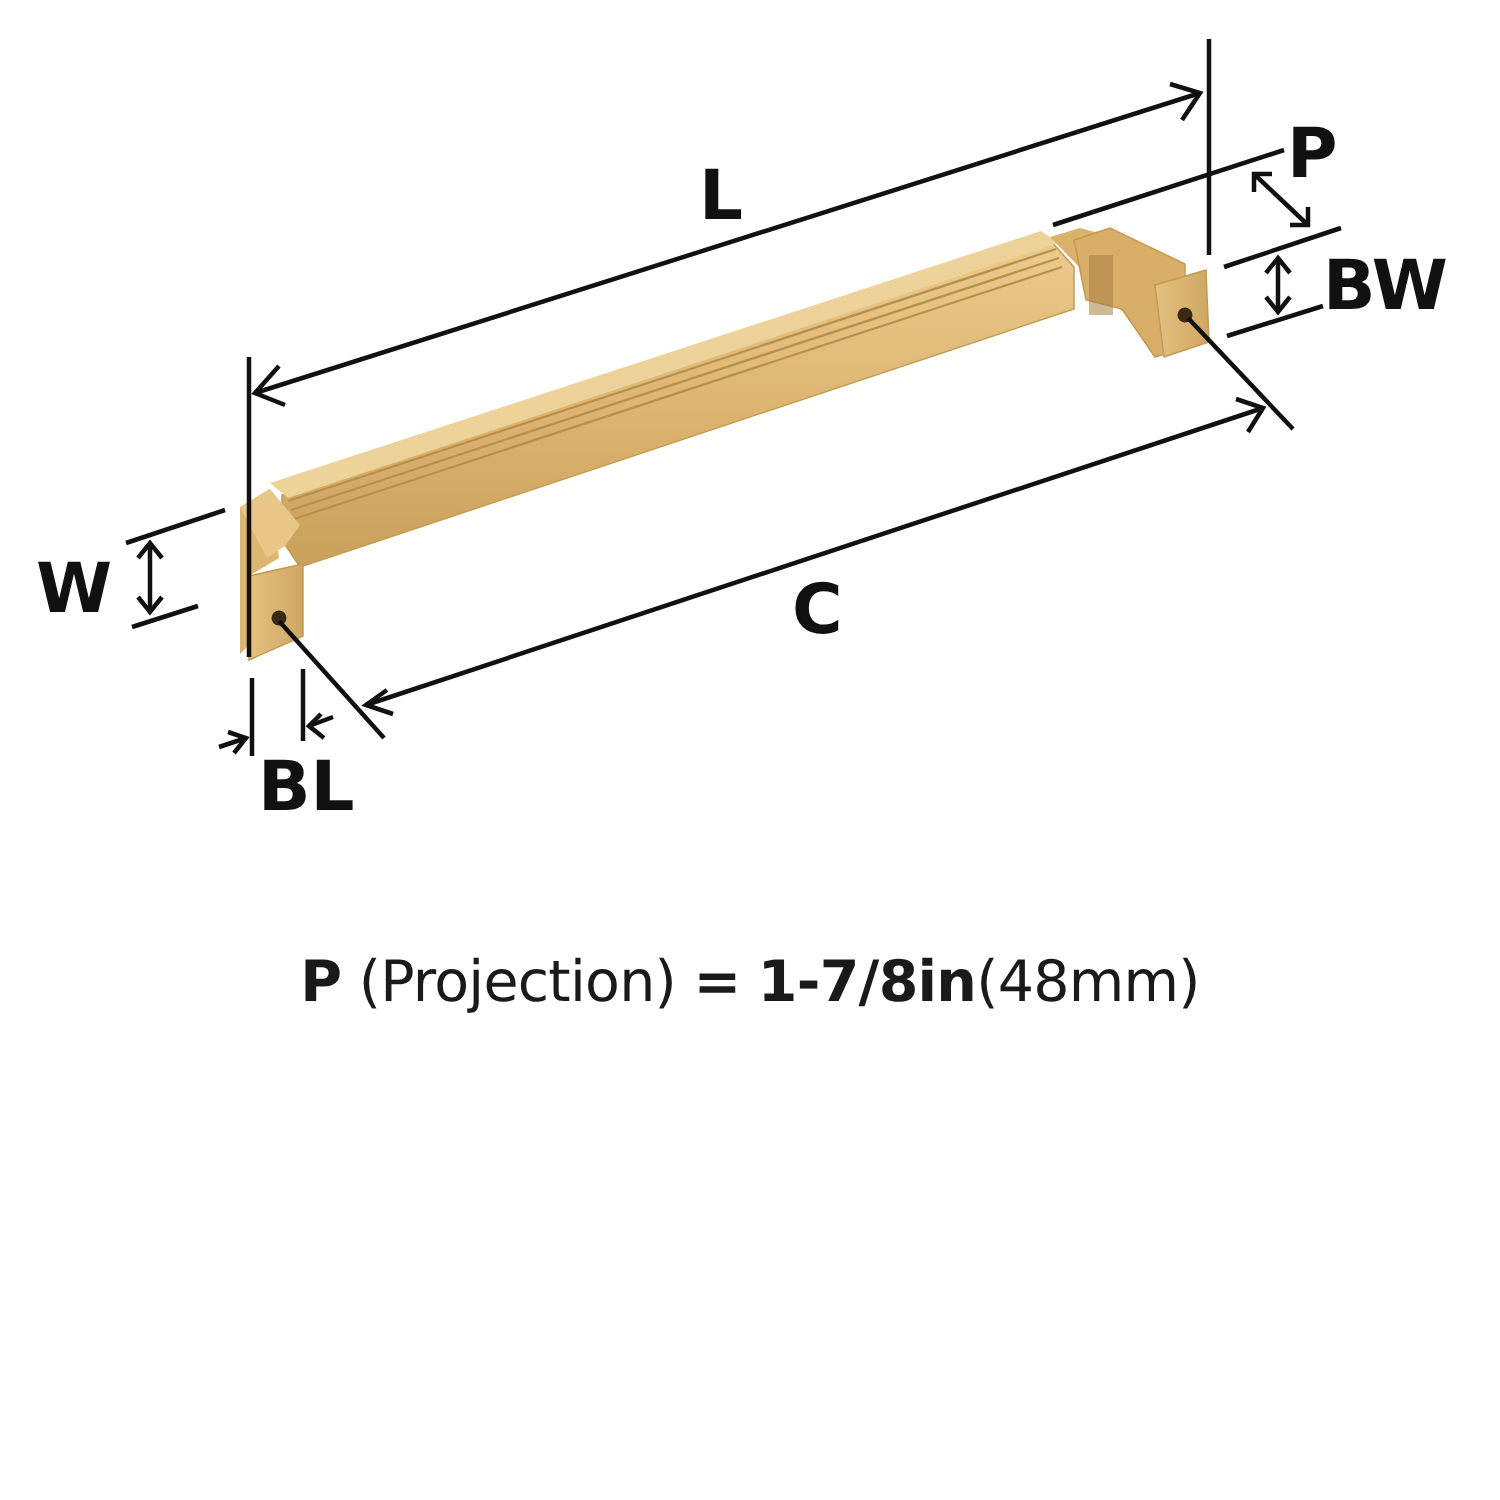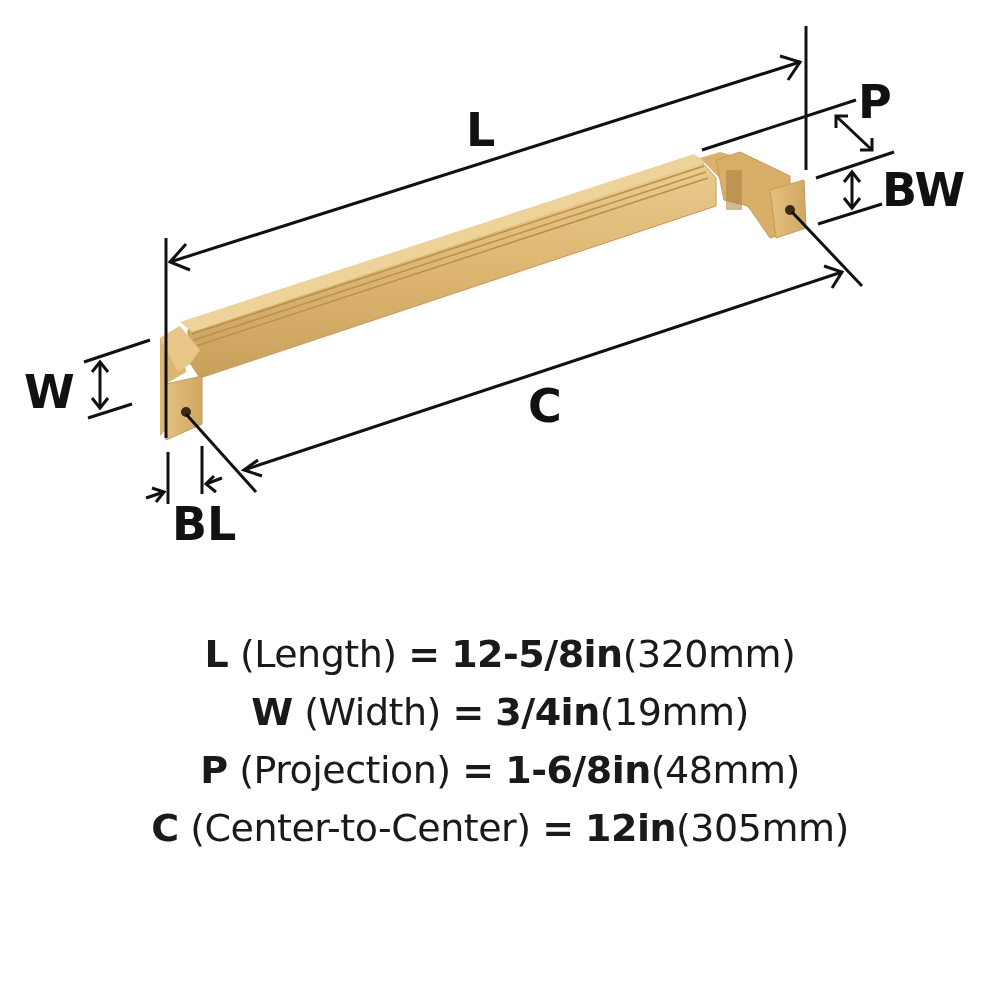--- a/index.html
+++ b/index.html
@@ -135,36 +135,18 @@
   <text class="dim-label" x="466" y="146" font-size="46">L</text>
   <text class="dim-label" x="858" y="118" font-size="46">P</text>
   <text class="dim-label" x="882" y="206" font-size="46">BW</text>
   <text class="dim-label" x="24" y="408" font-size="46">W</text>
   <text class="dim-label" x="528" y="422" font-size="46">C</text>
   <text class="dim-label" x="172" y="540" font-size="46">BL</text>
 </svg>
 
 <div id="spec-list">
   <div class="spec-row">
-    <span class="spec-code">L</span>
-    <span class="spec-name">(Length)</span>
-    <span class="spec-eq">=</span>
-    <span class="spec-imperial">12-5/8in</span><span class="spec-metric">(320mm)</span>
-  </div>
-  <div class="spec-row">
-    <span class="spec-code">W</span>
-    <span class="spec-name">(Width)</span>
-    <span class="spec-eq">=</span>
-    <span class="spec-imperial">3/4in</span><span class="spec-metric">(19mm)</span>
-  </div>
-  <div class="spec-row">
     <span class="spec-code">P</span>
     <span class="spec-name">(Projection)</span>
     <span class="spec-eq">=</span>
-    <span class="spec-imperial">1-6/8in</span><span class="spec-metric">(48mm)</span>
-  </div>
-  <div class="spec-row">
-    <span class="spec-code">C</span>
-    <span class="spec-name">(Center-to-Center)</span>
-    <span class="spec-eq">=</span>
-    <span class="spec-imperial">12in</span><span class="spec-metric">(305mm)</span>
+    <span class="spec-imperial">1-7/8in</span><span class="spec-metric">(48mm)</span>
   </div>
 </div>
 
 </body></html>

